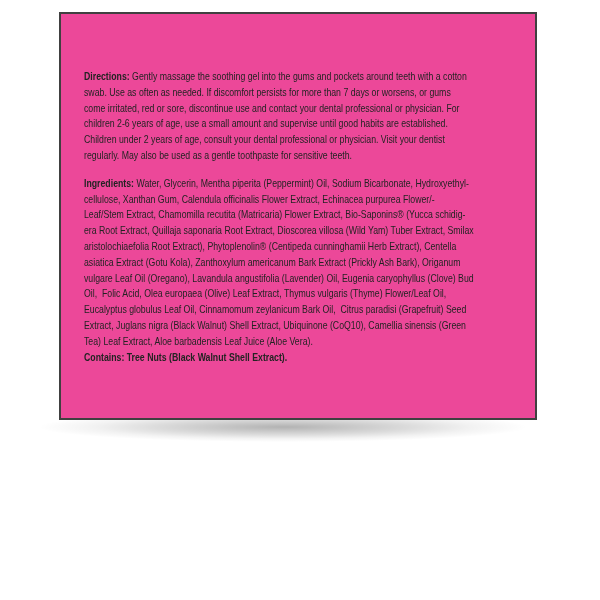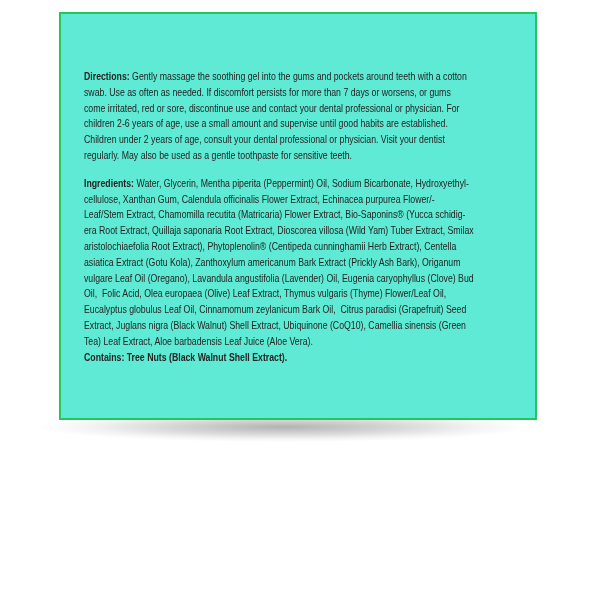--- a/index.html
+++ b/index.html
@@ -28,22 +28,22 @@
                 rgba(0,0,0,0.05) 68%,
                 rgba(0,0,0,0) 88%);
     z-index: 1;
   }
   .label-card {
     position: absolute;
     left: 59px;
     top: 12px;
     width: 474px;
     height: 404px;
-    background: #5eead4;
-    border: 2px solid #22c55e;
+    background: #ec4899;
+    border: 2px solid #404040;
     z-index: 2;
   }
   .label-text {
     position: absolute;
     left: 23px;
     top: 55px;
     width: 592px;
     transform: scaleX(0.76);
     transform-origin: left top;
     color: #232323;

